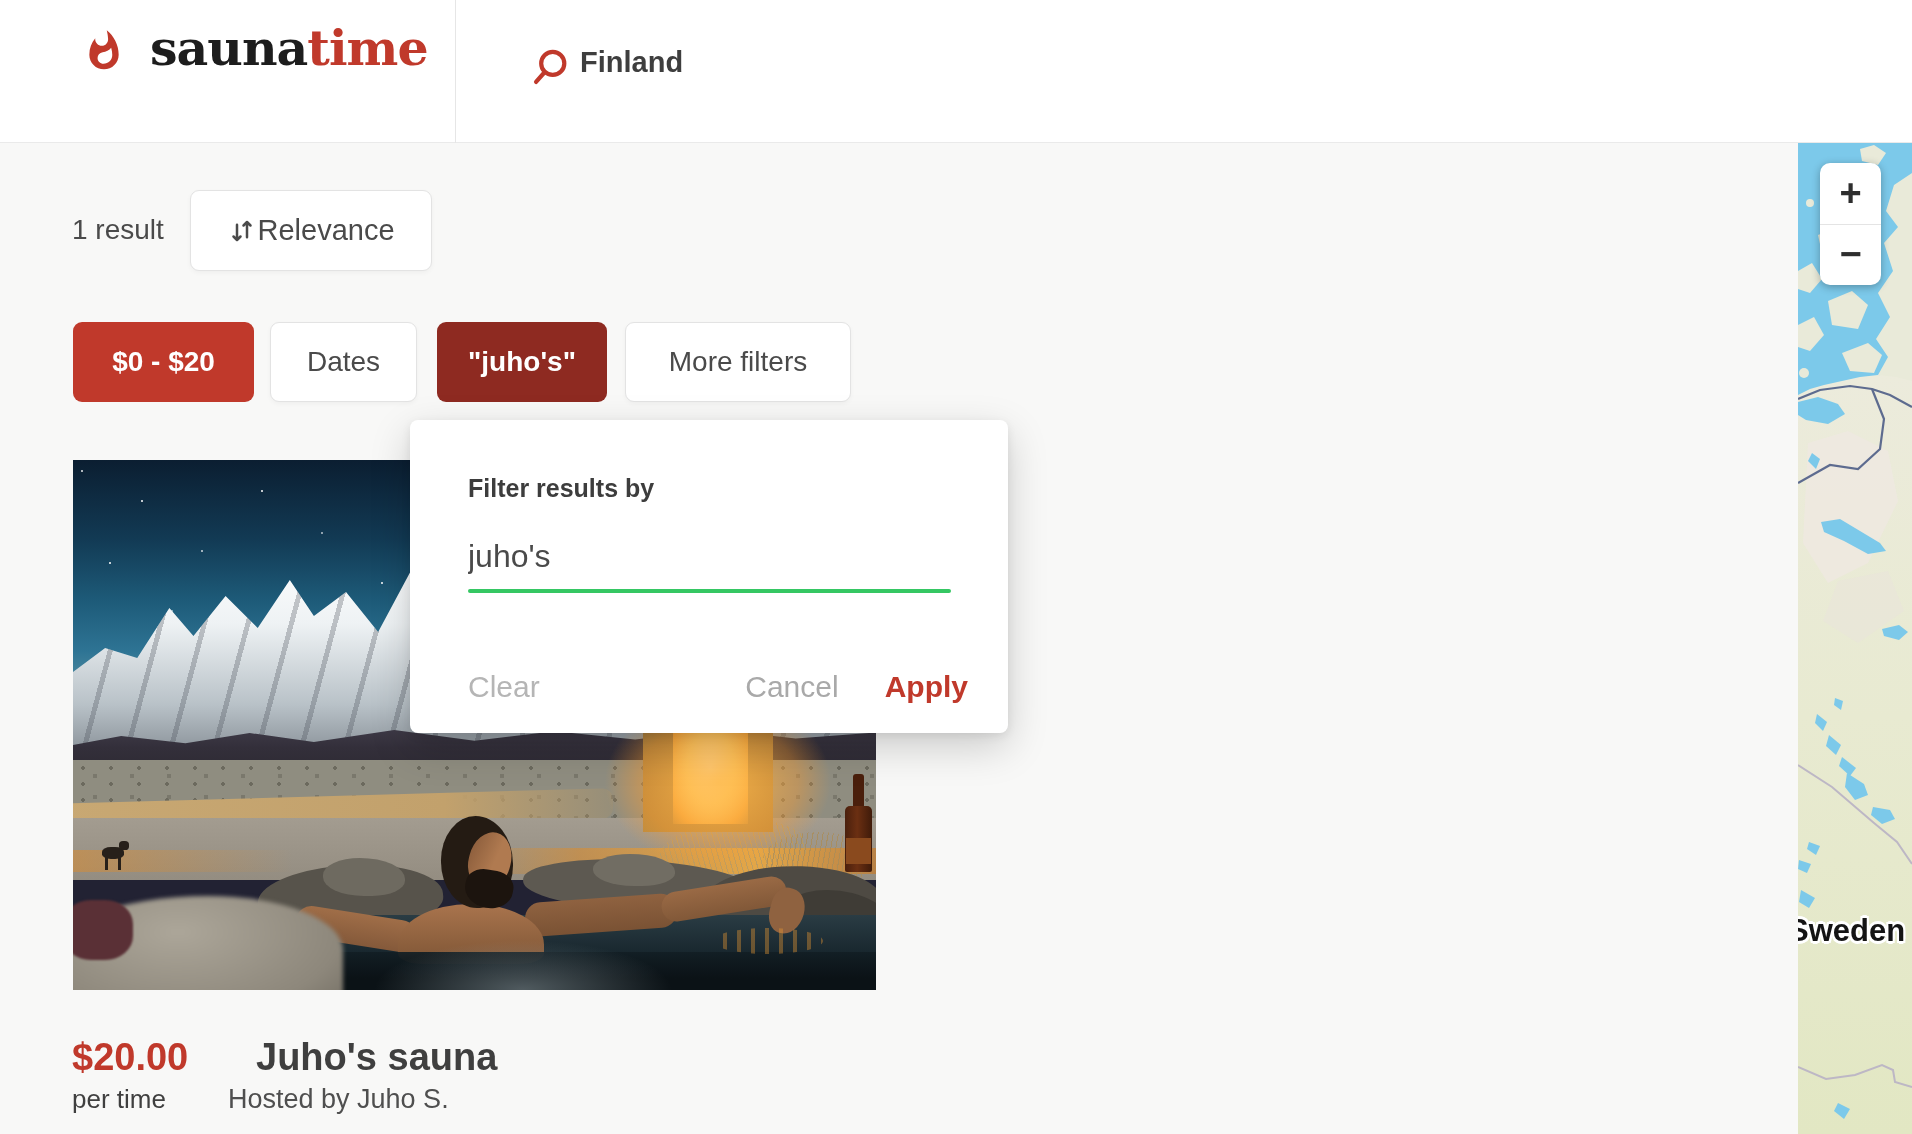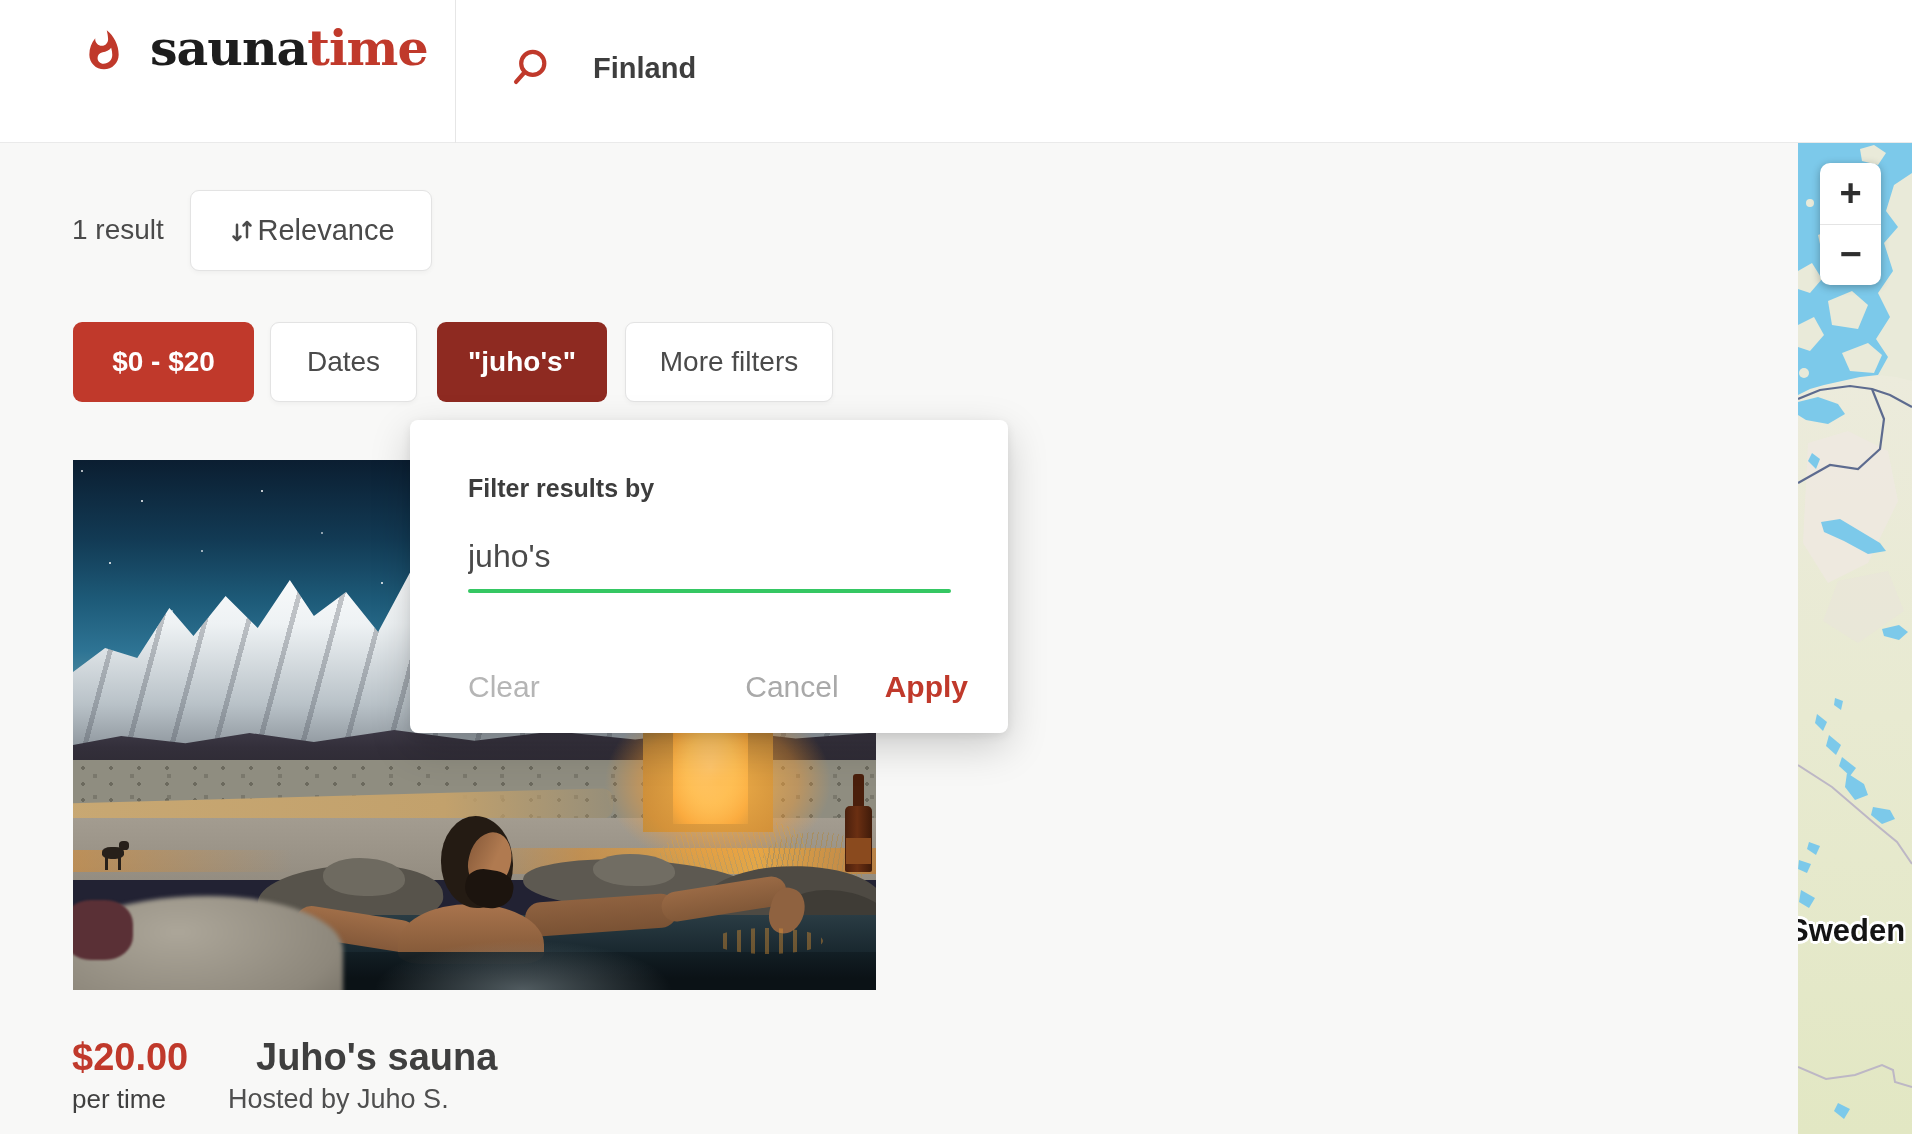--- a/index.html
+++ b/index.html
@@ -7,39 +7,39 @@
   body { font-family:"Liberation Sans","DejaVu Sans",sans-serif; background:#f8f8f7; position:relative; }
 
   
   .header { position:absolute; left:0; top:0; width:1912px; height:143px; background:#ffffff; border-bottom:1px solid #eaeaea; z-index:20; }
   .header .vdiv { position:absolute; left:455px; top:0; width:1px; height:143px; background:#e6e6e6; }
   .brand { position:absolute; left:82px; top:24px; display:flex; align-items:flex-start; cursor:pointer; }
   .brand svg { width:44px; height:54px; }
   .brand-text { font-family:"DejaVu Serif","Liberation Serif",serif; font-size:49px; font-weight:700; letter-spacing:-1px; margin-left:24px; line-height:1; }
   .brand-text .bk { color:#1d1d1d; }
   .brand-text .rd { color:#c0392b; }
-  .searchbox { position:absolute; left:508px; top:46px; display:flex; align-items:center; gap:41px; width:900px; }
+  .searchbox { position:absolute; left:528px; top:46px; display:flex; gap:8px; width:900px; }
   .searchbox svg { width:44px; height:44px; }
   .search-text { font-size:29px; font-weight:700; color:#3e3e3e; }
 
   
   .result-count { position:absolute; left:72px; top:214px; font-size:28px; color:#4a4a4a; }
   .sort-btn { position:absolute; left:190px; top:190px; width:242px; height:81px; background:#fff; border:1px solid #e3e3e3; border-radius:9px; display:flex; align-items:center; justify-content:center; box-shadow:0 2px 5px rgba(0,0,0,.04); cursor:pointer; }
   .sort-btn svg { width:30px; height:30px; }
   .sort-label { font-size:29px; color:#4a4a4a; }
 
   
   .chip { position:absolute; top:322px; height:80px; border-radius:9px; display:flex; align-items:center; justify-content:center; font-size:28px; cursor:pointer; }
   .chip.light { background:#fff; border:1px solid #e3e3e3; color:#4a4a4a; box-shadow:0 2px 5px rgba(0,0,0,.04); }
   .chip.red { background:#c0392b; color:#fff; font-weight:700; border:none; }
   .chip.darkred { background:#8e2a21; color:#fff; font-weight:700; border:none; }
   .chip-price { left:73px; width:181px; }
   .chip-dates { left:270px; width:147px; }
   .chip-query { left:437px; width:170px; }
-  .chip-more  { left:625px; width:208px; }
+  .chip-more  { left:625px; width:226px; }
 
   
   .photo { position:absolute; left:73px; top:460px; width:803px; height:530px; overflow:hidden; background:#223; z-index:1; cursor:pointer; }
   .photo > div { position:absolute; }
   .sky { left:0; top:0; width:803px; height:225px; background:linear-gradient(180deg,#0b1e31 0%,#123a54 35%,#1d5a78 62%,#2e7494 85%,#4f8ba0 100%); }
   .stars { left:8px; top:10px; width:2px; height:2px; background:rgba(255,255,255,.9); border-radius:50%;
     box-shadow:60px 30px #fff,120px 80px rgba(255,255,255,.8),180px 20px #fff,240px 62px rgba(255,255,255,.7),300px 112px #fff,342px 40px rgba(255,255,255,.8),90px 140px rgba(255,255,255,.6),400px 92px #fff,432px 28px rgba(255,255,255,.7),470px 132px #fff,520px 60px rgba(255,255,255,.8),560px 16px #fff,610px 100px rgba(255,255,255,.6),652px 44px #fff,700px 80px rgba(255,255,255,.8),740px 24px #fff,770px 122px rgba(255,255,255,.7),200px 162px rgba(255,255,255,.5),330px 172px rgba(255,255,255,.6),28px 92px #fff; }
   .mountains { left:0; top:88px; width:803px; height:200px;
     background:repeating-linear-gradient(105deg,rgba(70,75,85,0) 0 18px,rgba(70,75,85,.30) 18px 23px,rgba(70,75,85,0) 23px 42px),linear-gradient(180deg,#ffffff 0%,#eef2f4 38%,#b9c2c8 78%,#8f979e 100%);
     clip-path:polygon(0 62%,4% 50%,8% 55%,12% 30%,15% 44%,19% 24%,23% 40%,27% 16%,30% 34%,34% 22%,38% 42%,42% 12%,45% 30%,48% 18%,52% 38%,56% 26%,60% 44%,63% 20%,67% 36%,71% 26%,75% 46%,79% 32%,83% 52%,87% 40%,91% 58%,95% 48%,100% 64%,100% 100%,0 100%); }

